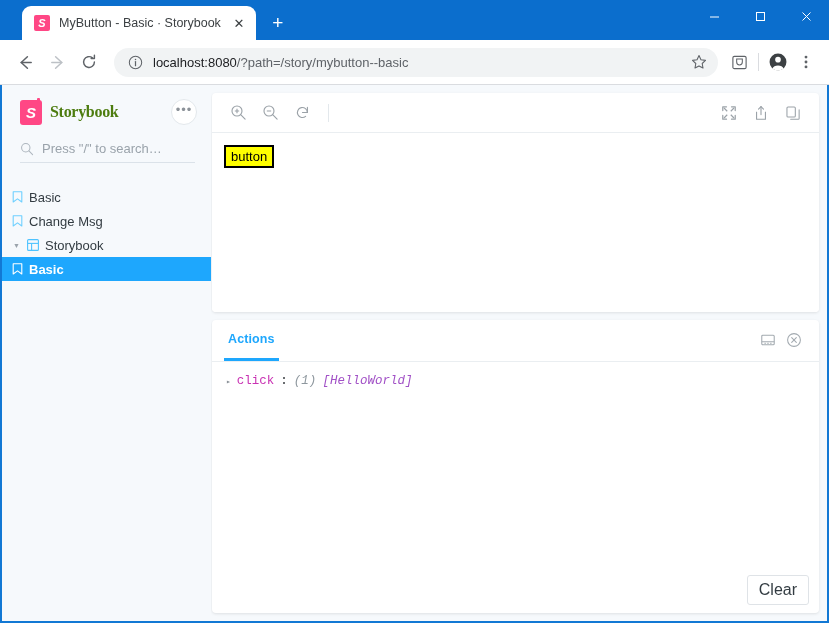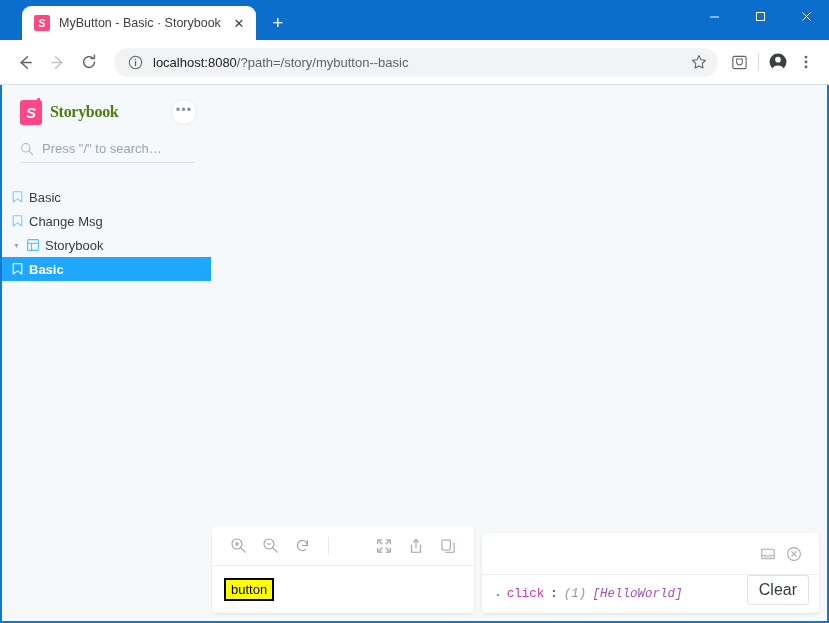--- a/index.html
+++ b/index.html
@@ -240,25 +240,24 @@
     color: #9aa3ab;
     font-size: 7px;
     flex: 0 0 auto;
   }
   .icn { display: flex; align-items: center; flex: 0 0 auto; }
 
   
   .main {
     flex: 1 1 auto;
     display: flex;
-    flex-direction: row;
+    flex-direction: column;
     padding: 8px 8px 8px 1px;
     gap: 8px;
     overflow: hidden;
-    align-items: flex-end;
   }
   .card {
     background: #fff;
     border-radius: 4px;
     box-shadow: 0 1px 3px rgba(0,0,0,0.10);
     display: flex;
     flex-direction: column;
     overflow: hidden;
   }
   .preview { flex: 1 1 210px; }
@@ -566,20 +565,21 @@
               </svg>
           </div>
         </div>
         <div class="prev-body">
           <button class="story-button">button</button>
         </div>
       </div>
 
       <div class="card panel">
         <div class="panel-tabs">
+          <div class="panel-tab">Actions</div>
           <div class="panel-spacer"></div>
           <div class="panel-icon">
             <svg width="16" height="16" viewBox="0 0 18 18">
                 <rect x="2" y="3.6" width="14" height="10.8" rx="1.1" fill="none" stroke="currentColor" stroke-width="1.2"></rect>
                 <line x1="2" y1="11" x2="16" y2="11" stroke="currentColor" stroke-width="1.2"></line>
                 <line x1="5" y1="12.7" x2="6.6" y2="12.7" stroke="currentColor" stroke-width="1.1"></line>
                 <line x1="8.2" y1="12.7" x2="9.8" y2="12.7" stroke="currentColor" stroke-width="1.1"></line>
                 <line x1="11.4" y1="12.7" x2="13" y2="12.7" stroke="currentColor" stroke-width="1.1"></line>
               </svg>
           </div>

